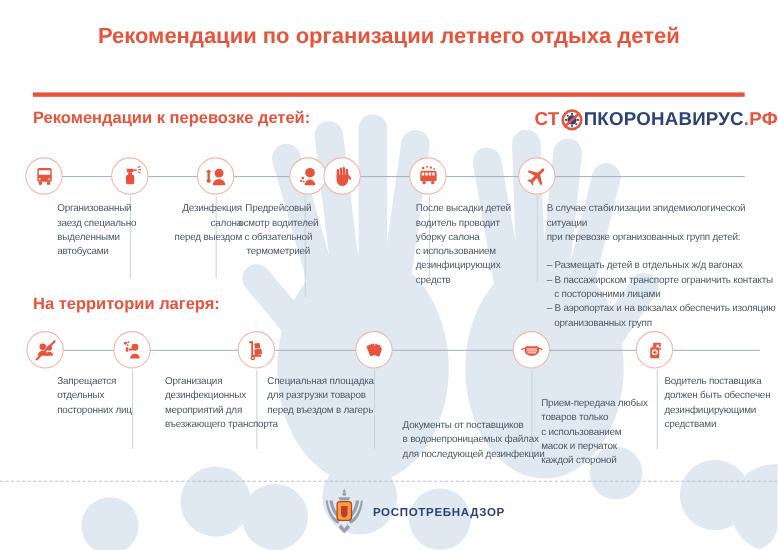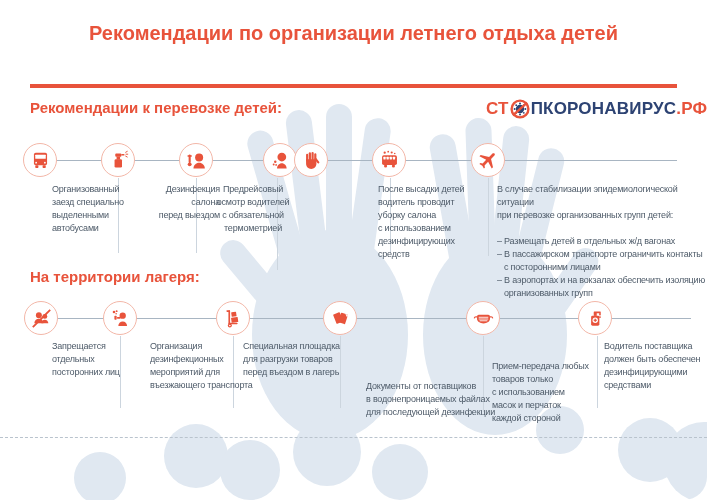--- a/index.html
+++ b/index.html
@@ -307,14 +307,31 @@
 товаров только
 с использованием
 масок и перчаток
 каждой стороной</div>
   <div class="layer itext" style="left:604px;top:340px;width:110px;">Водитель поставщика
 должен быть обеспечен
 дезинфицирующими
 средствами</div>
 
   <div class="layer dash"></div>
+  <div class="layer footer">
+    <svg width="38" height="46" viewBox="0 0 38 46">
+      <g fill="#99a1a9">
+        <path d="M19 1l1.6 3.2h-3.2z"></path>
+        <circle cx="19" cy="6.2" r="1.7"></circle>
+        <path d="M13.5 9h11l-1.6 3h-7.8z"></path>
+        <path d="M4 12c1 9 5 16 11 19l-1.8 2.2C6.5 30 3 21 2 12z"></path>
+        <path d="M8.5 12c1 7 3.8 12 7.8 15l-1.4 1.9C9.5 26 6.5 19 5.5 12z"></path>
+        <path d="M34 12c-1 9-5 16-11 19l1.8 2.2C31.5 30 35 21 36 12z"></path>
+        <path d="M29.5 12c-1 7-3.8 12-7.8 15l1.4 1.9C28.5 26 31.5 19 32.5 12z"></path>
+        <path d="M16 33.5l3 4 3-4 2.2 3-5.2 5.5-5.2-5.5z"></path>
+      </g>
+      <rect x="12.5" y="13" width="13" height="17" rx="2.5" fill="#f3a33b" stroke="#c23d2e" stroke-width="1.2"></rect>
+      <path fill="#c23d2e" d="M16 17h6v7c0 2-1.5 3.4-3 3.4s-3-1.4-3-3.4z"></path>
+    </svg>
+    <span class="agency">РОСПОТРЕБНАДЗОР</span>
+  </div>
 
 </div>
 
 </body></html>

